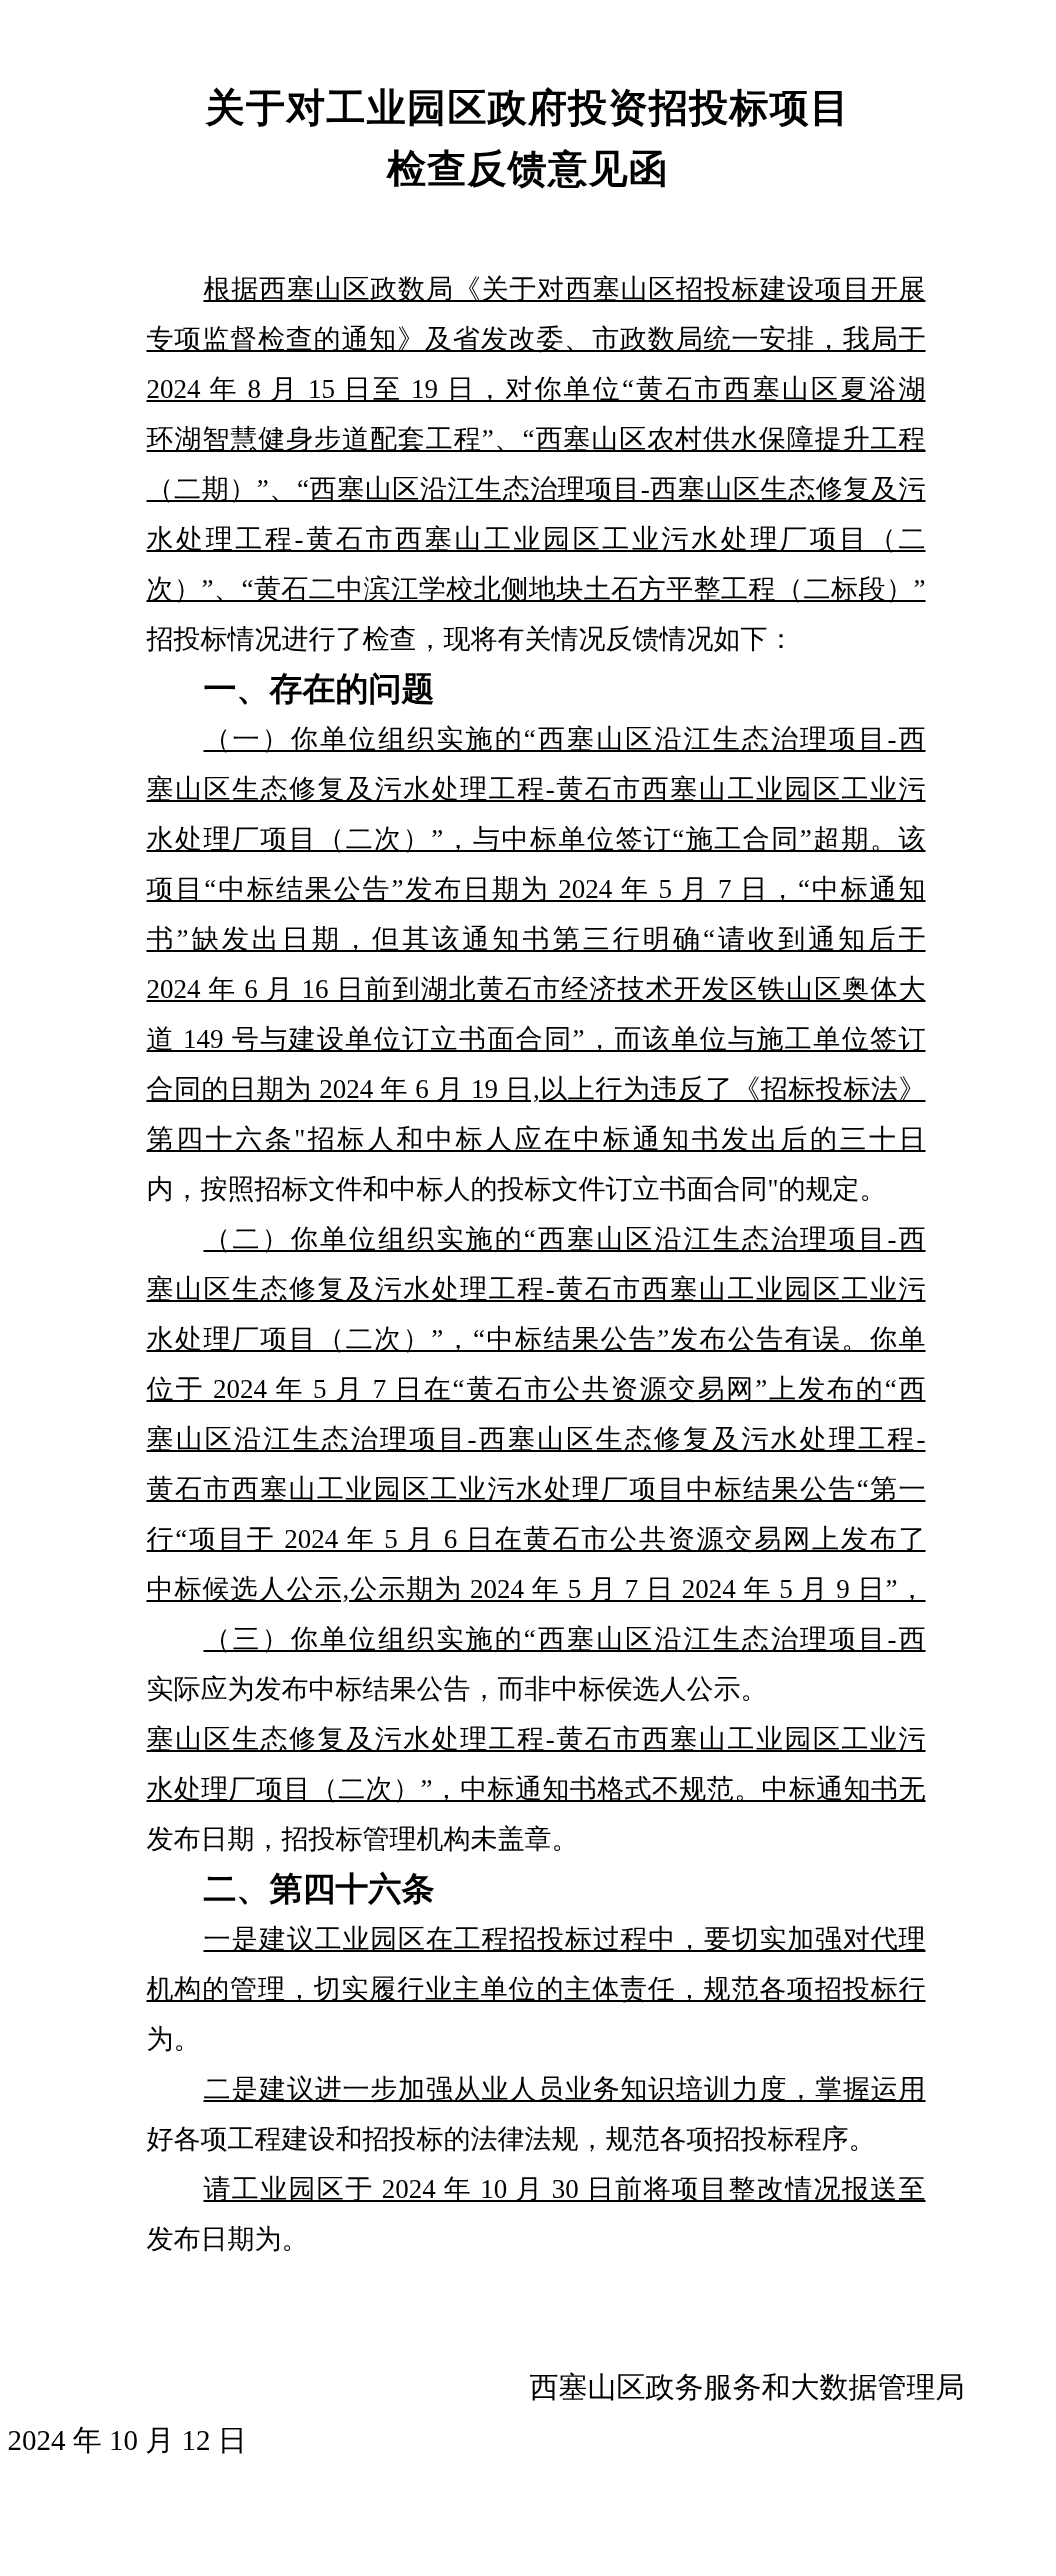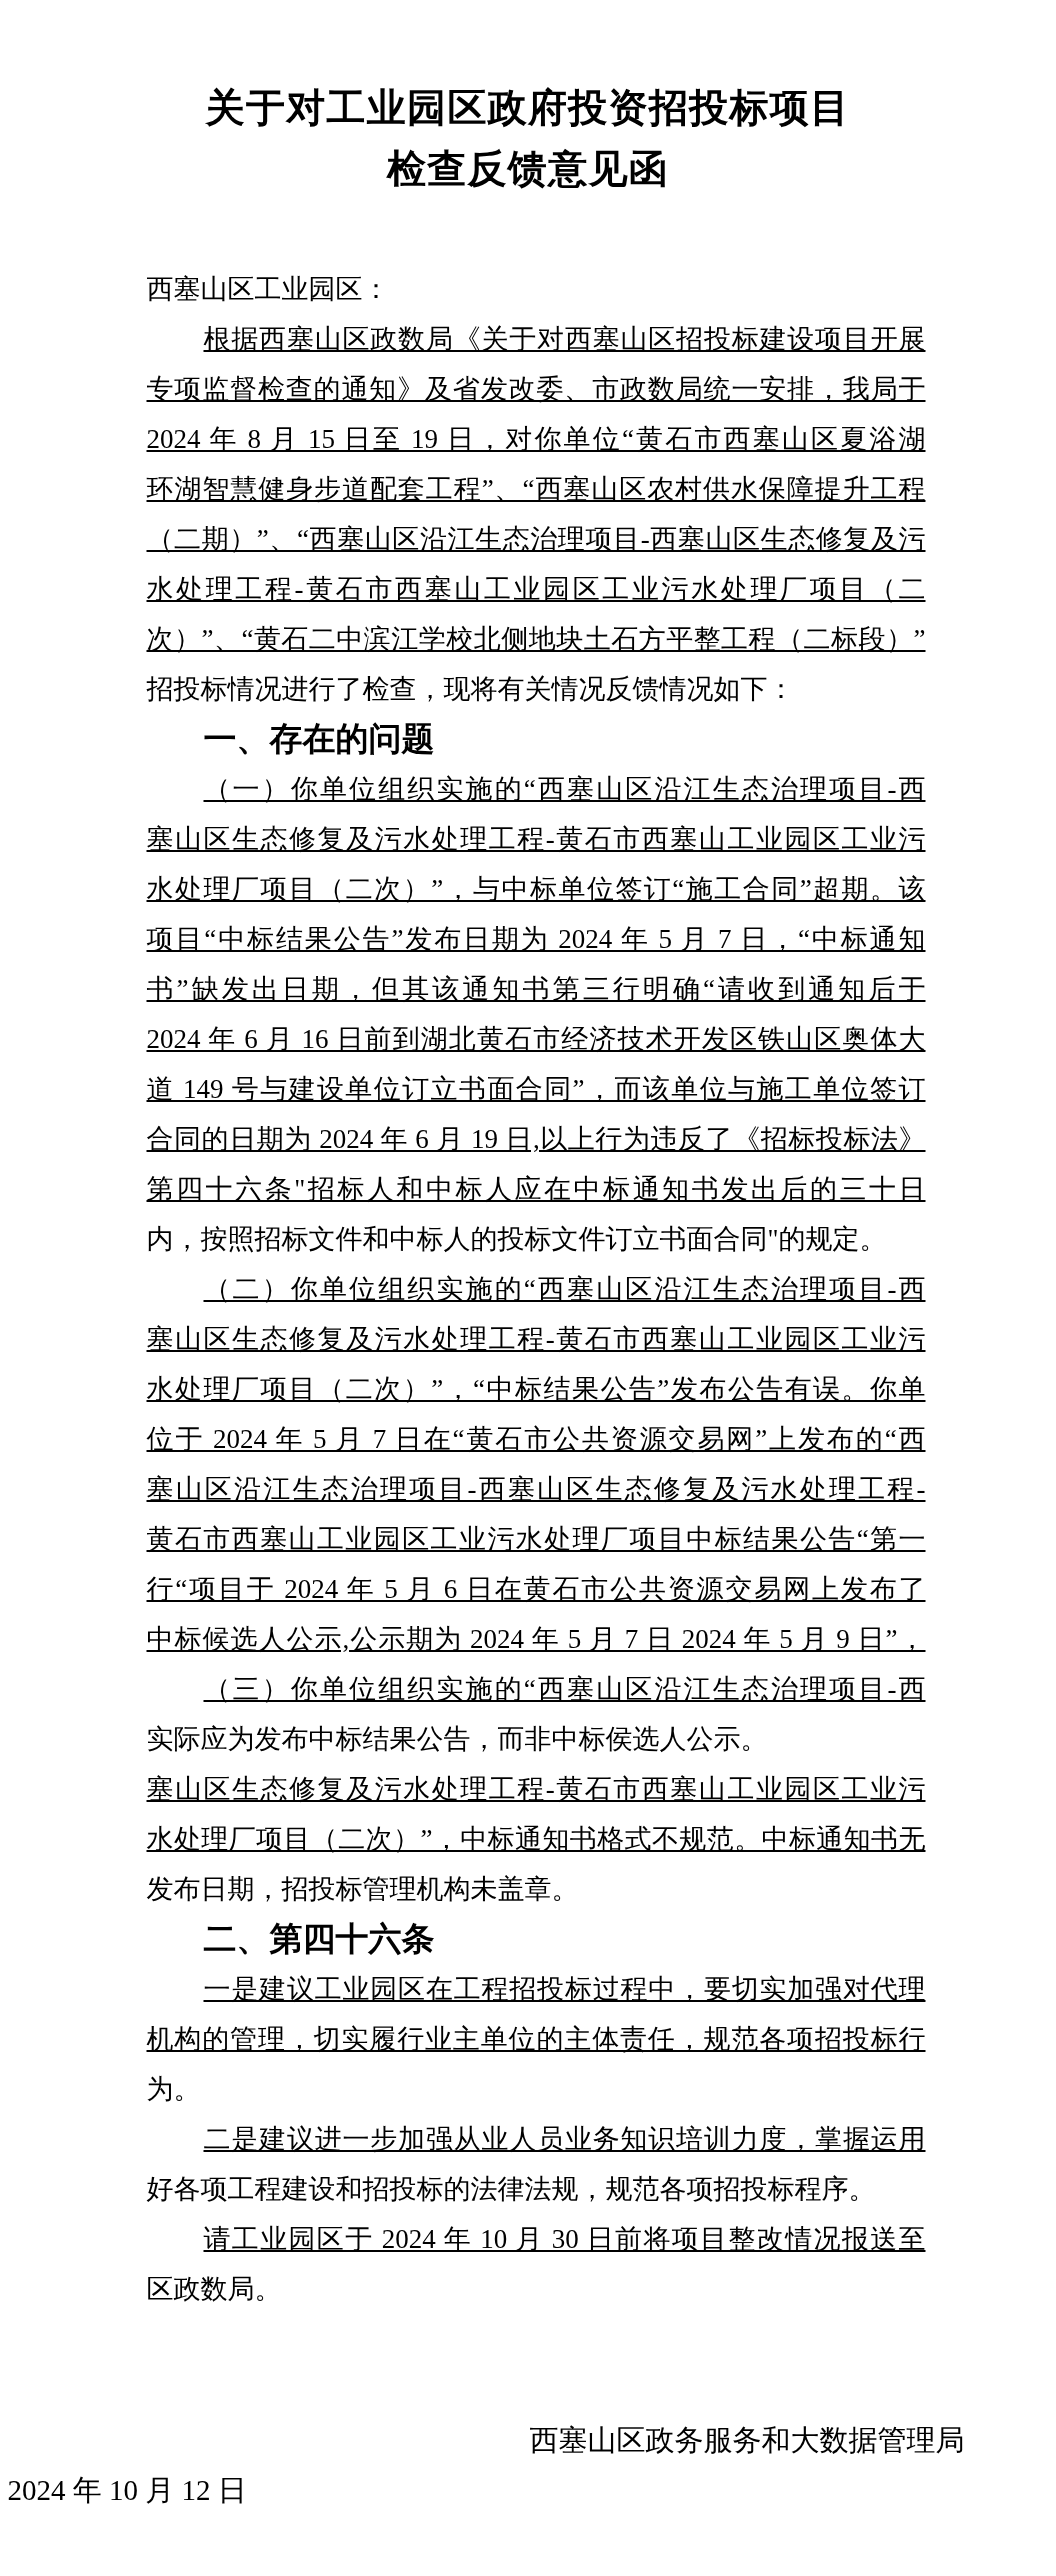--- a/index.html
+++ b/index.html
@@ -45,41 +45,41 @@
     font-family: Liberation Sans, sans-serif;
     font-weight: bold;
     font-size: 33px;
   }
   .sig-org {
     margin-top: 101px;
     font-size: 29px;
     line-height: 50px;
     text-align: right;
     padding-right: 84px;
+    font-family: Liberation Mono, monospace;
   }
   .sig-date {
     font-size: 29px;
     line-height: 50px;
     text-align: left;
     padding-right: 288px;
   }
 </style>
 </head>
 <body>
 
 <div class="page">
 
   <div class="title-block">
     <div class="title-line">关于对工业园区政府投资招投标项目</div>
     <div class="title-line">检查反馈意见函</div>
   </div>
 
   <div class="doc-body">
 
-  <div class="line">西塞山区工业园区：</div>
       <div class="line j indent">根据西塞山区政数局《关于对西塞山区招投标建设项目开展</div>
       <div class="line j">专项监督检查的通知》及省发改委、市政数局统一安排，我局于</div>
       <div class="line j">2024 年 8 月 15 日至 19 日，对你单位“黄石市西塞山区夏浴湖</div>
       <div class="line j">环湖智慧健身步道配套工程”、“西塞山区农村供水保障提升工程</div>
       <div class="line j">（二期）”、“西塞山区沿江生态治理项目-西塞山区生态修复及污</div>
       <div class="line j">水处理工程-黄石市西塞山工业园区工业污水处理厂项目（二</div>
       <div class="line j">次）”、“黄石二中滨江学校北侧地块土石方平整工程（二标段）”</div>
       <div class="line">招投标情况进行了检查，现将有关情况反馈情况如下：</div>
       <div class="line indent heading">一、存在的问题</div>
       <div class="line j indent">（一）你单位组织实施的“西塞山区沿江生态治理项目-西</div>
@@ -105,20 +105,20 @@
       <div class="line j">塞山区生态修复及污水处理工程-黄石市西塞山工业园区工业污</div>
       <div class="line j">水处理厂项目（二次）”，中标通知书格式不规范。中标通知书无</div>
       <div class="line">发布日期，招投标管理机构未盖章。</div>
       <div class="line indent heading">二、第四十六条</div>
       <div class="line j indent">一是建议工业园区在工程招投标过程中，要切实加强对代理</div>
       <div class="line j">机构的管理，切实履行业主单位的主体责任，规范各项招投标行</div>
       <div class="line">为。</div>
       <div class="line j indent">二是建议进一步加强从业人员业务知识培训力度，掌握运用</div>
       <div class="line">好各项工程建设和招投标的法律法规，规范各项招投标程序。</div>
       <div class="line j indent">请工业园区于 2024 年 10 月 30 日前将项目整改情况报送至</div>
-      <div class="line">区政数局。</div>
+      <div class="line">发布日期为。</div>
     </div>
 
   <div class="sig-org">西塞山区政务服务和大数据管理局</div>
   <div class="sig-date">2024 年 10 月 12 日</div>
 
 </div>
 
 
 </body></html>

